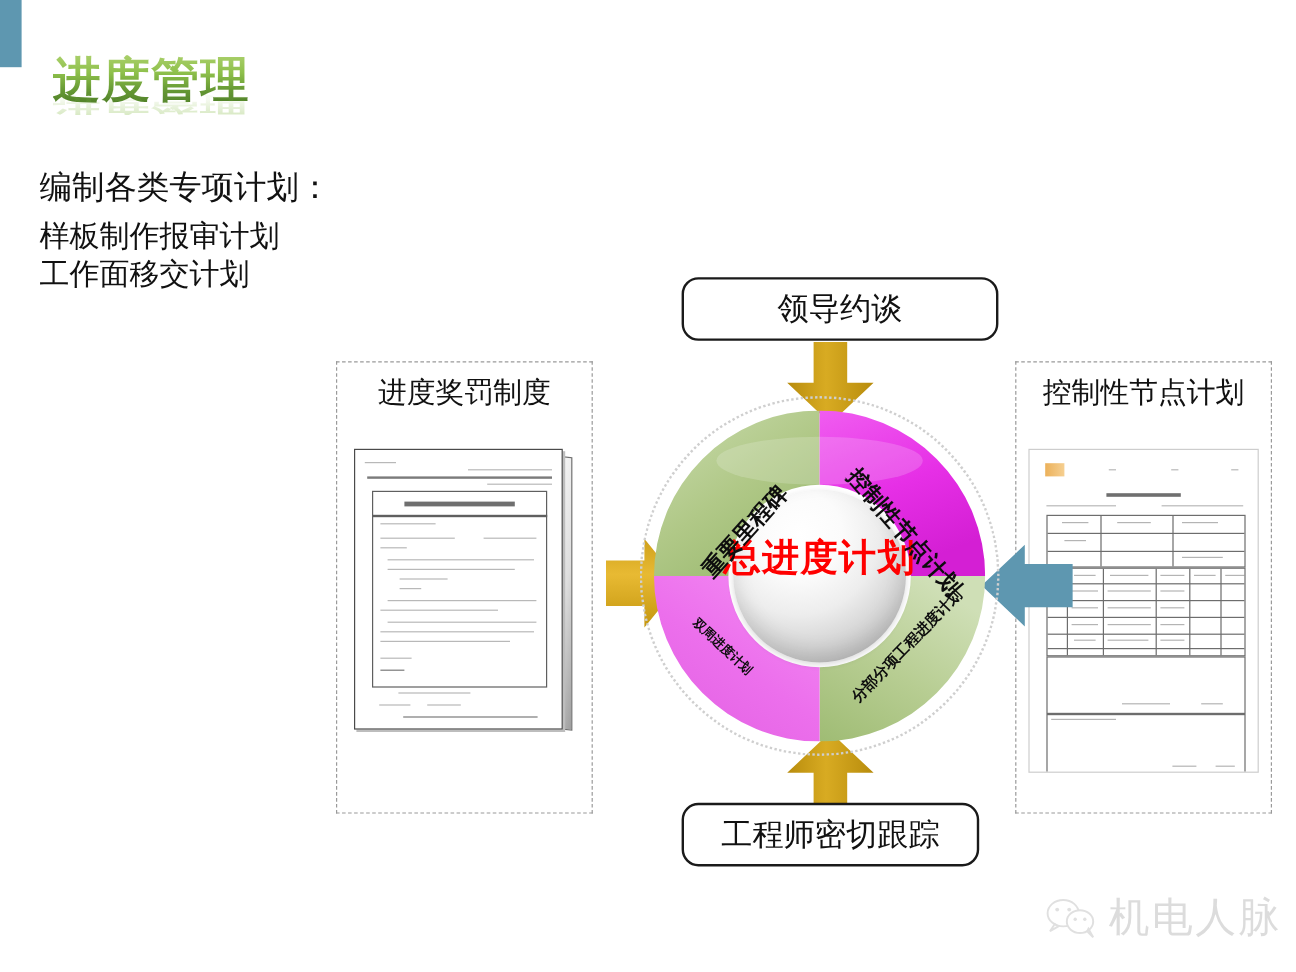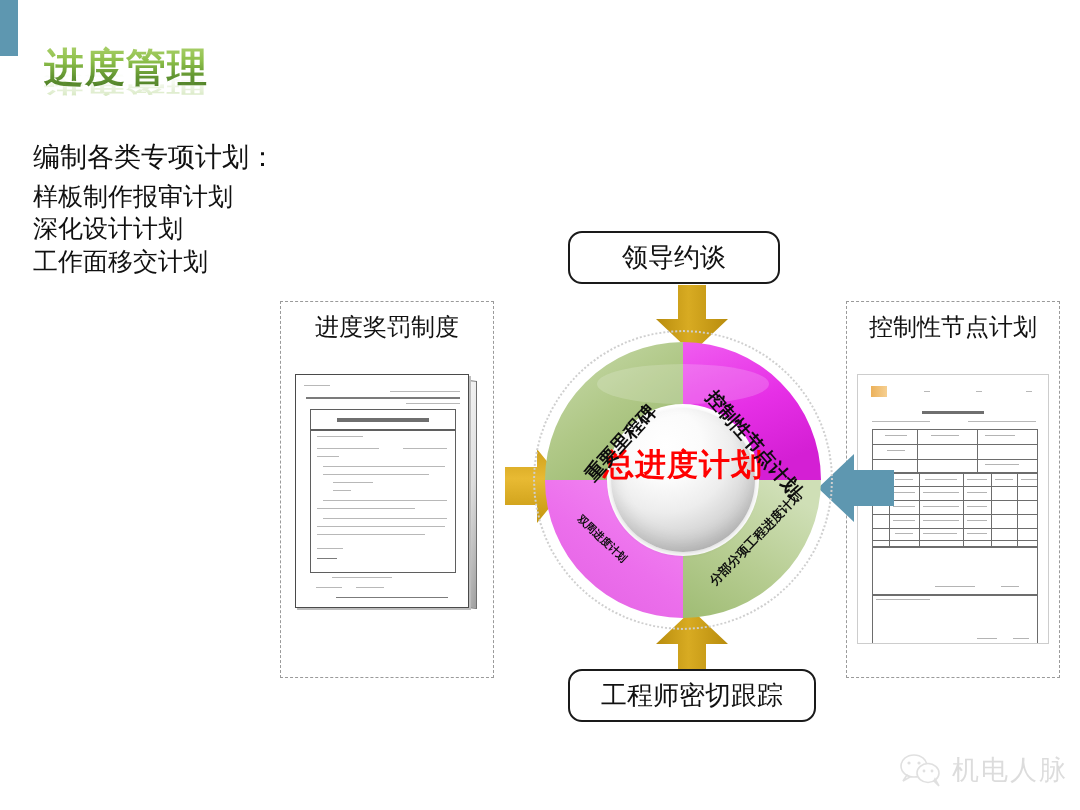--- a/index.html
+++ b/index.html
@@ -147,21 +147,21 @@
   .callout {
     position: absolute;
     border: 2.2px solid #1a1a1a;
     border-radius: 14px;
     background: #fff;
     display: flex; align-items: center; justify-content: center;
     font-size: 26px;
     color: #111;
     box-sizing: border-box;
   }
-  #callout-top    { left: 568px; top: 231px; width: 212px; height: 53px; }
+  #callout-top    { left: 568px; top: 231px; width: 264px; height: 53px; }
   #callout-bottom { left: 568px; top: 669px; width: 248px; height: 53px; }
 
   
   #donut-wrap {
     position: absolute;
     left: 533px; top: 330px;
     width: 300px; height: 300px;
   }
   #dotted-ring {
     position: absolute; inset: 0;
@@ -222,35 +222,34 @@
   }
 
   
   #watermark {
     position: absolute;
     right: 12px; bottom: 22px;
     display: flex; align-items: center; gap: 8px;
     opacity: .30;
   }
   #watermark .wm-text {
-    font-size: 27px;
+    font-size: 34px;
     color: #8e8e8e;
     letter-spacing: 2px;
   }
 </style>
 </head>
 <body>
 
 <div id="slide-title">进度管理</div>
 <div id="slide-title-reflection">进度管理</div>
 
 <div id="left-text">
   <div class="lead">编制各类专项计划：</div>
   <div class="item">样板制作报审计划</div>
-  <div class="item">深化设计计划</div>
   <div class="item">工作面移交计划</div>
 </div>
 
 <div class="doc-panel" id="panel-left">
   <div class="panel-title">进度奖罚制度</div>
 
   <div id="doc-left-fold"></div>
   <div class="doc-sheet" id="doc-left-sheet">
     <div class="doc-inner">
       <div class="ln" style="left:2px;  top:4px;  width:26px;"></div>

